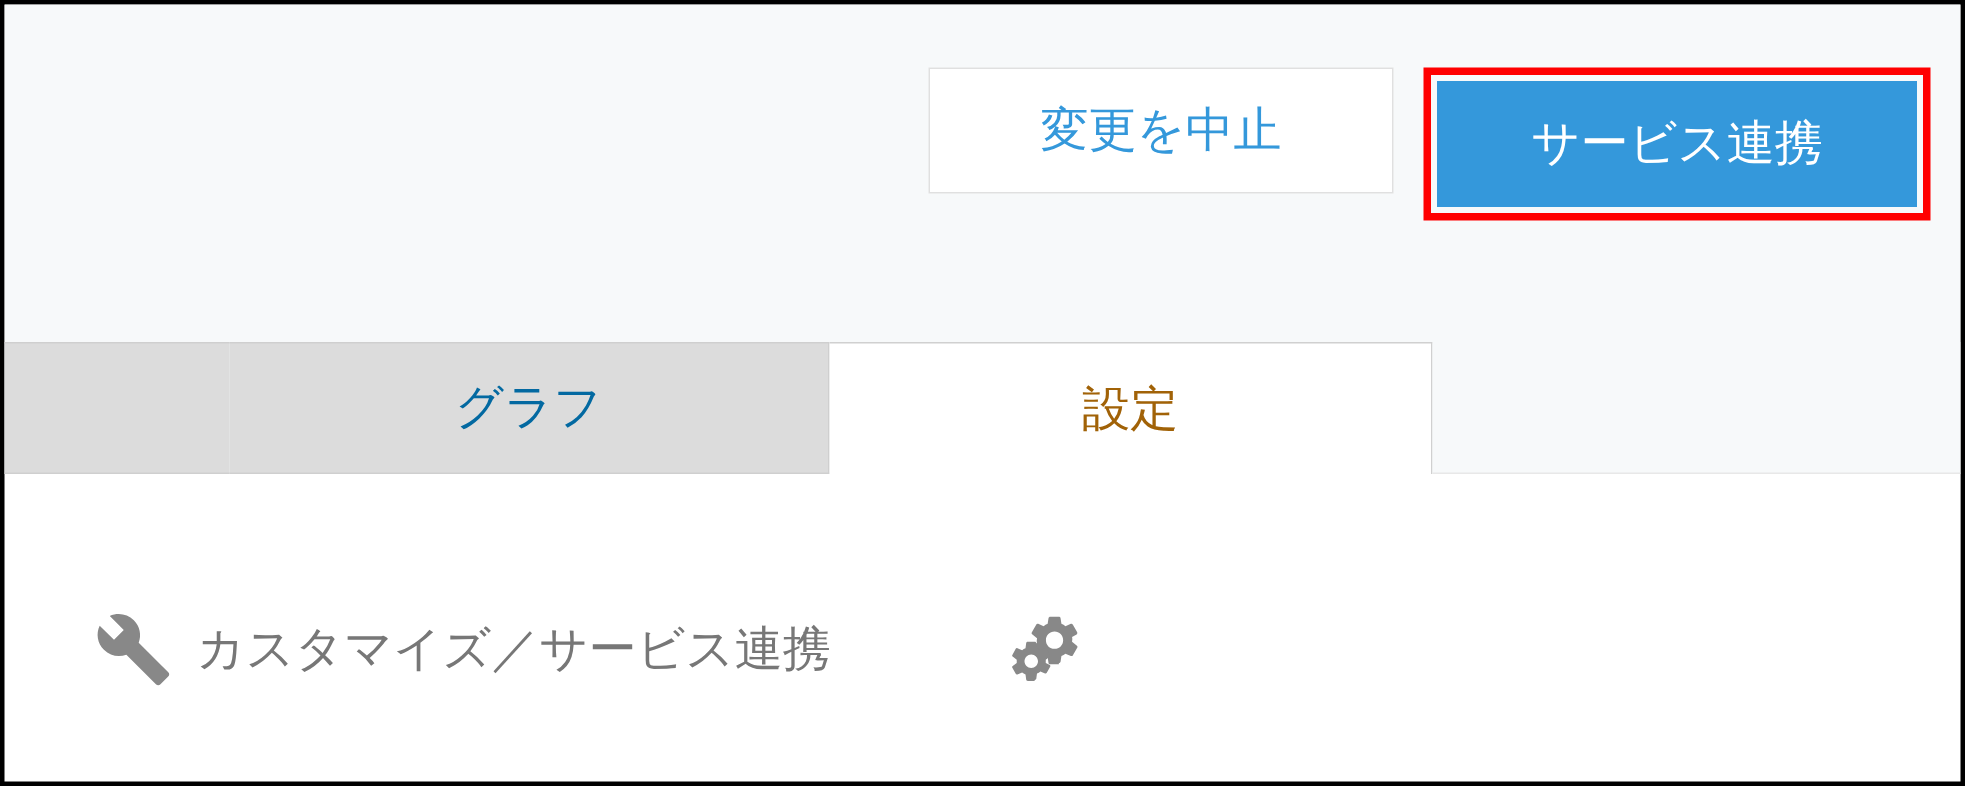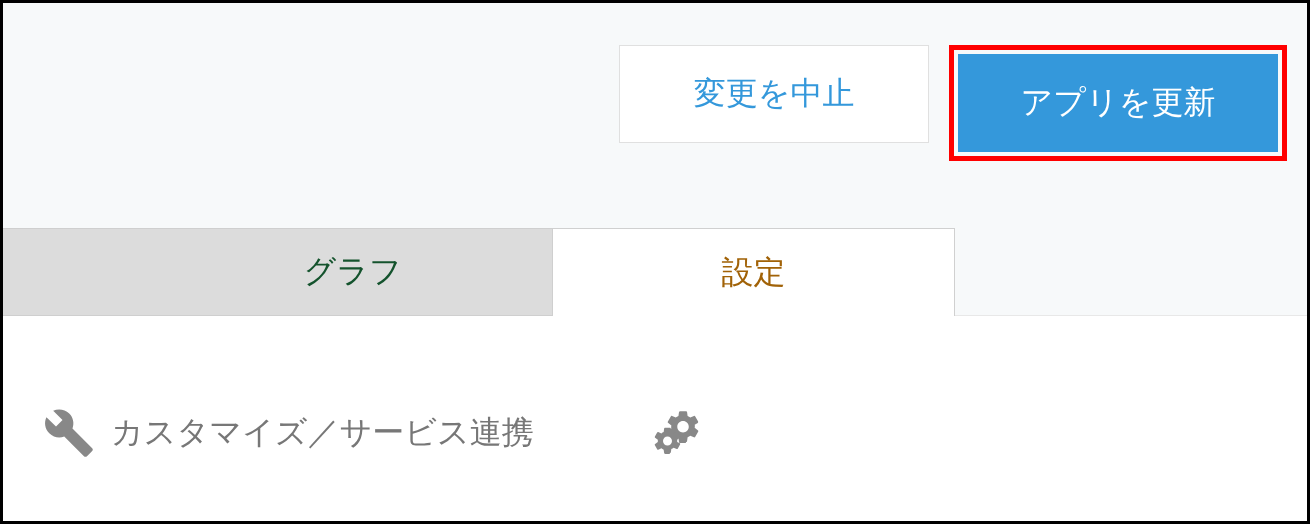--- a/index.html
+++ b/index.html
@@ -23,21 +23,21 @@
     .header-area {
       background: #f7f9fa;
       height: 225px;
       display: flex;
       justify-content: flex-end;
       align-items: flex-start;
       padding: 42px 20px 0 0;
       gap: 20px;
     }
     .btn {
-      height: 98px;
+      height: 84px;
       display: flex;
       align-items: center;
       justify-content: center;
       font-size: 32px;
       cursor: pointer;
       font-family: inherit;
     }
     .btn-cancel {
       width: 310px;
       background: #fff;
@@ -68,21 +68,21 @@
     .tab {
       display: flex;
       align-items: center;
       justify-content: center;
       font-size: 32px;
       cursor: pointer;
     }
     .tab-inactive {
       width: 400px;
       background: #dcdcdc;
-      color: #14532d;
+      color: #0369a1;
       border-top: 1px solid #cfcfcf;
       border-bottom: 1px solid #cfcfcf;
       border-right: 1px solid #cfcfcf;
     }
     .tab-active {
       width: 402px;
       background: #fff;
       color: #a16207;
       border-top: 1px solid #d0d0d0;
       border-right: 1px solid #d0d0d0;
@@ -90,20 +90,21 @@
     .tab-trailing {
       flex: 1;
       background: #f7f9fa;
       border-bottom: 1px solid #e8e8e8;
     }
     .content-area {
       background: #fff;
       padding: 90px 40px 0 40px;
       display: flex;
       gap: 120px;
+      margin-left: 20px;
     }
     .content-item {
       display: flex;
       align-items: center;
       gap: 16px;
       font-size: 32px;
       color: #777;
       cursor: pointer;
     }
     .icon {
@@ -127,21 +128,21 @@
 <body>
 
 <div class="container">
 
   <div class="header-area">
     <button class="btn btn-cancel">
       <span>変更を中止</span>
     </button>
     <div class="btn-update-wrapper">
       <button class="btn btn-update">
-        <span>アプリを更新</span>
+        <span>サービス連携</span>
       </button>
     </div>
   </div>
 
   <div class="tabs-row">
     <div class="tab-spacer"></div>
     <div class="tab tab-inactive">
       <span>グラフ</span>
     </div>
     <div class="tab tab-active">

